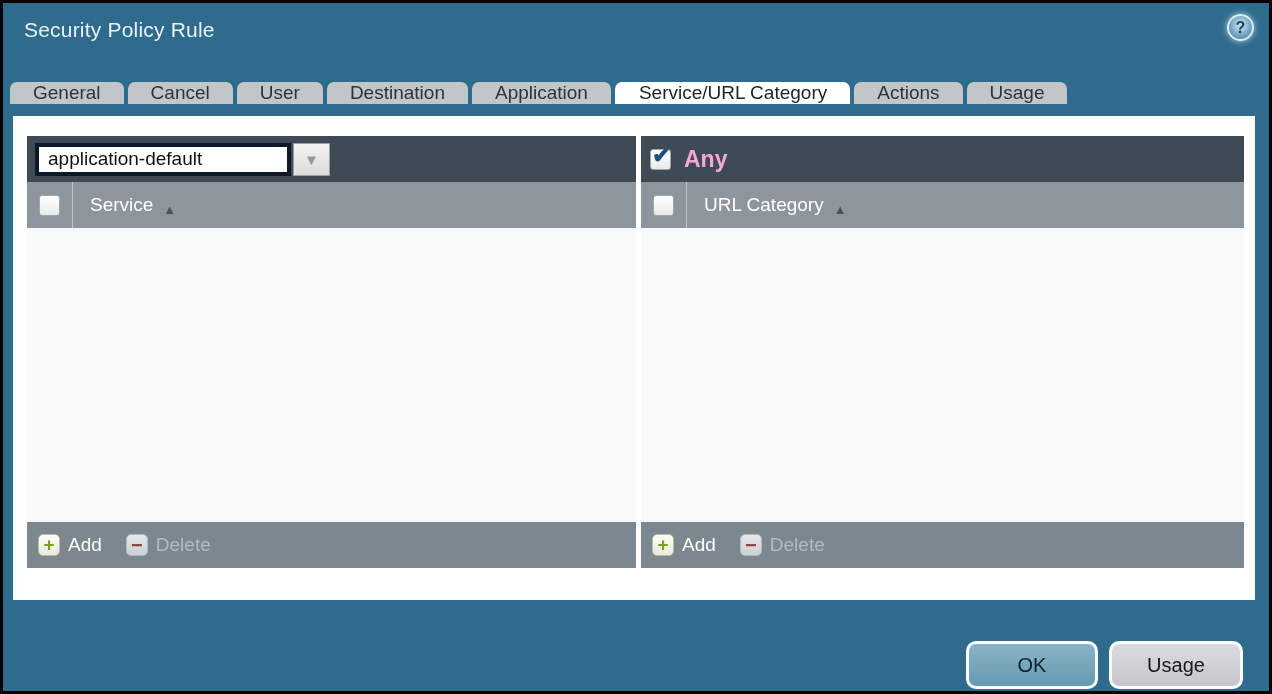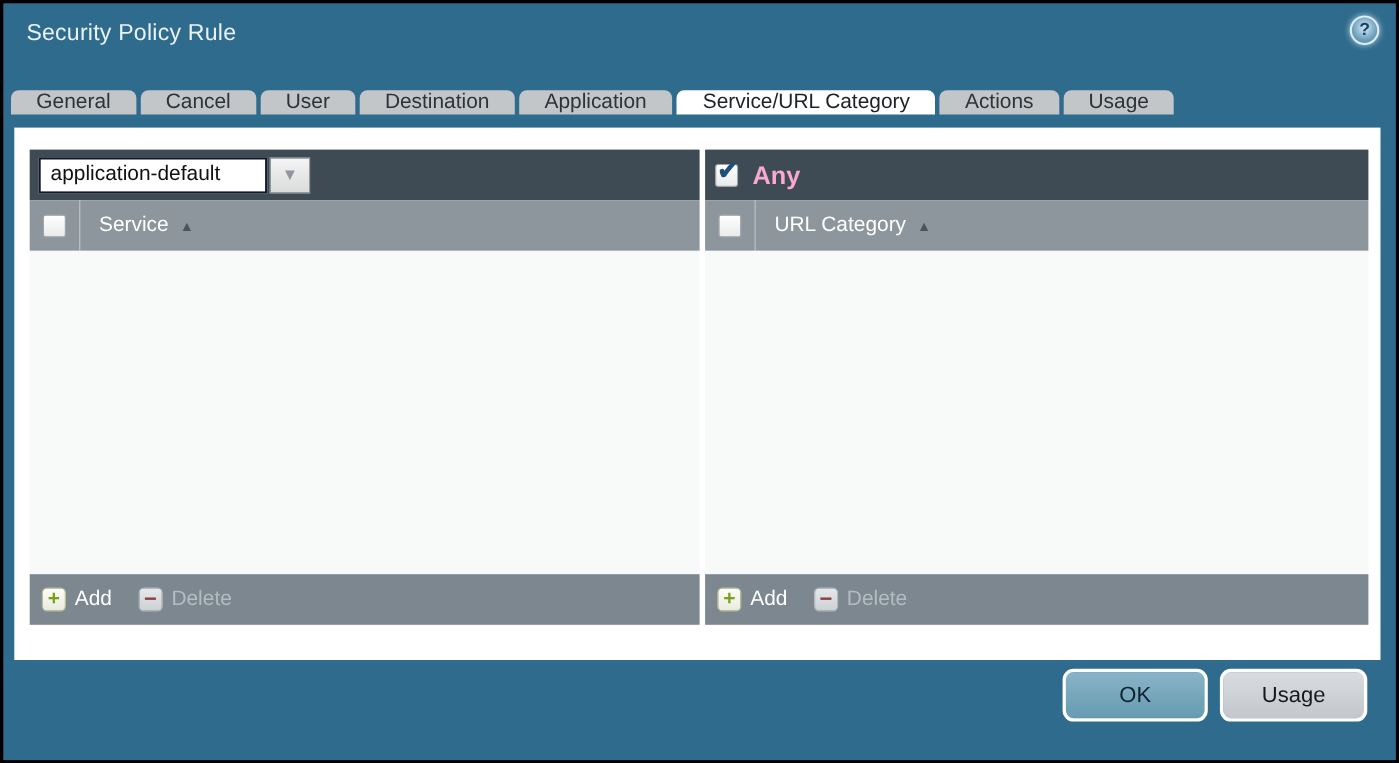--- a/index.html
+++ b/index.html
@@ -59,21 +59,21 @@
   }
   .panel-header {
     height:46px; background:#8d969d; flex:0 0 46px;
     display:flex; align-items:center; color:#fff; font-size:19px;
   }
   .hdr-cb-cell {
     width:46px; align-self:stretch; display:flex; align-items:center; justify-content:center;
     border-right:1px solid rgba(255,255,255,.45);
   }
   .hdr-label {
-    display:flex; align-items:center; gap:10px; padding-left:17px; cursor:pointer;
+    display:flex; align-items:flex-end; gap:10px; padding-left:17px; cursor:pointer;
   }
   .sort-arrow { color:#49545c; font-size:13px; line-height:1; }
 
   .panel-body { flex:1 1 auto; background:#f8f9f9; }
 
   .panel-footer {
     height:46px; background:#7c878f; flex:0 0 46px;
     display:flex; align-items:center; padding:0 11px; gap:24px;
   }
   .toolbutton {
@@ -102,39 +102,39 @@
     border:1px solid #9fa6ab; cursor:pointer; flex:0 0 21px;
   }
   .cb .checkmark {
     position:absolute; left:1px; top:-8px;
     font-size:23px; color:#1f4e79; font-weight:bold;
   }
 
   
   .dd { display:flex; align-items:center; }
   .dd-input {
-    width:208px; height:33px; border:2px solid #0f172a;
+    width:256px; height:33px; border:4px solid #0f172a;
     font-family:"Liberation Sans", sans-serif;
     font-size:19px; color:#111; padding:0 9px; background:#fff; border-radius:0; outline:none;
   }
   .dd-btn {
     width:37px; height:33px; margin-left:2px;
     background:linear-gradient(#f4f4f4,#dadbdb);
     border:1px solid #9aa0a4;
     display:flex; align-items:center; justify-content:center; cursor:pointer;
   }
   .dd-arrow { color:#8f979c; font-size:15px; line-height:1; }
 
   
   .any-row { display:flex; align-items:center; gap:13px; padding-left:1px; }
   .any-label { color:#f9a8d4; font-size:23px;font-weight:bold; }
 
   
   .btn {
-    position:absolute; top:605px; height:48px;
+    position:absolute; top:638px; height:48px;
     border:3px solid #fff; border-radius:10px;
     display:flex; align-items:center; justify-content:center;
     font-size:20px; cursor:pointer;
   }
   .btn-ok {
     left:963px; width:132px;
     background:linear-gradient(#8ab3c6,#659bb1);
     color:#0e2230;
   }
   .btn-cancel {

